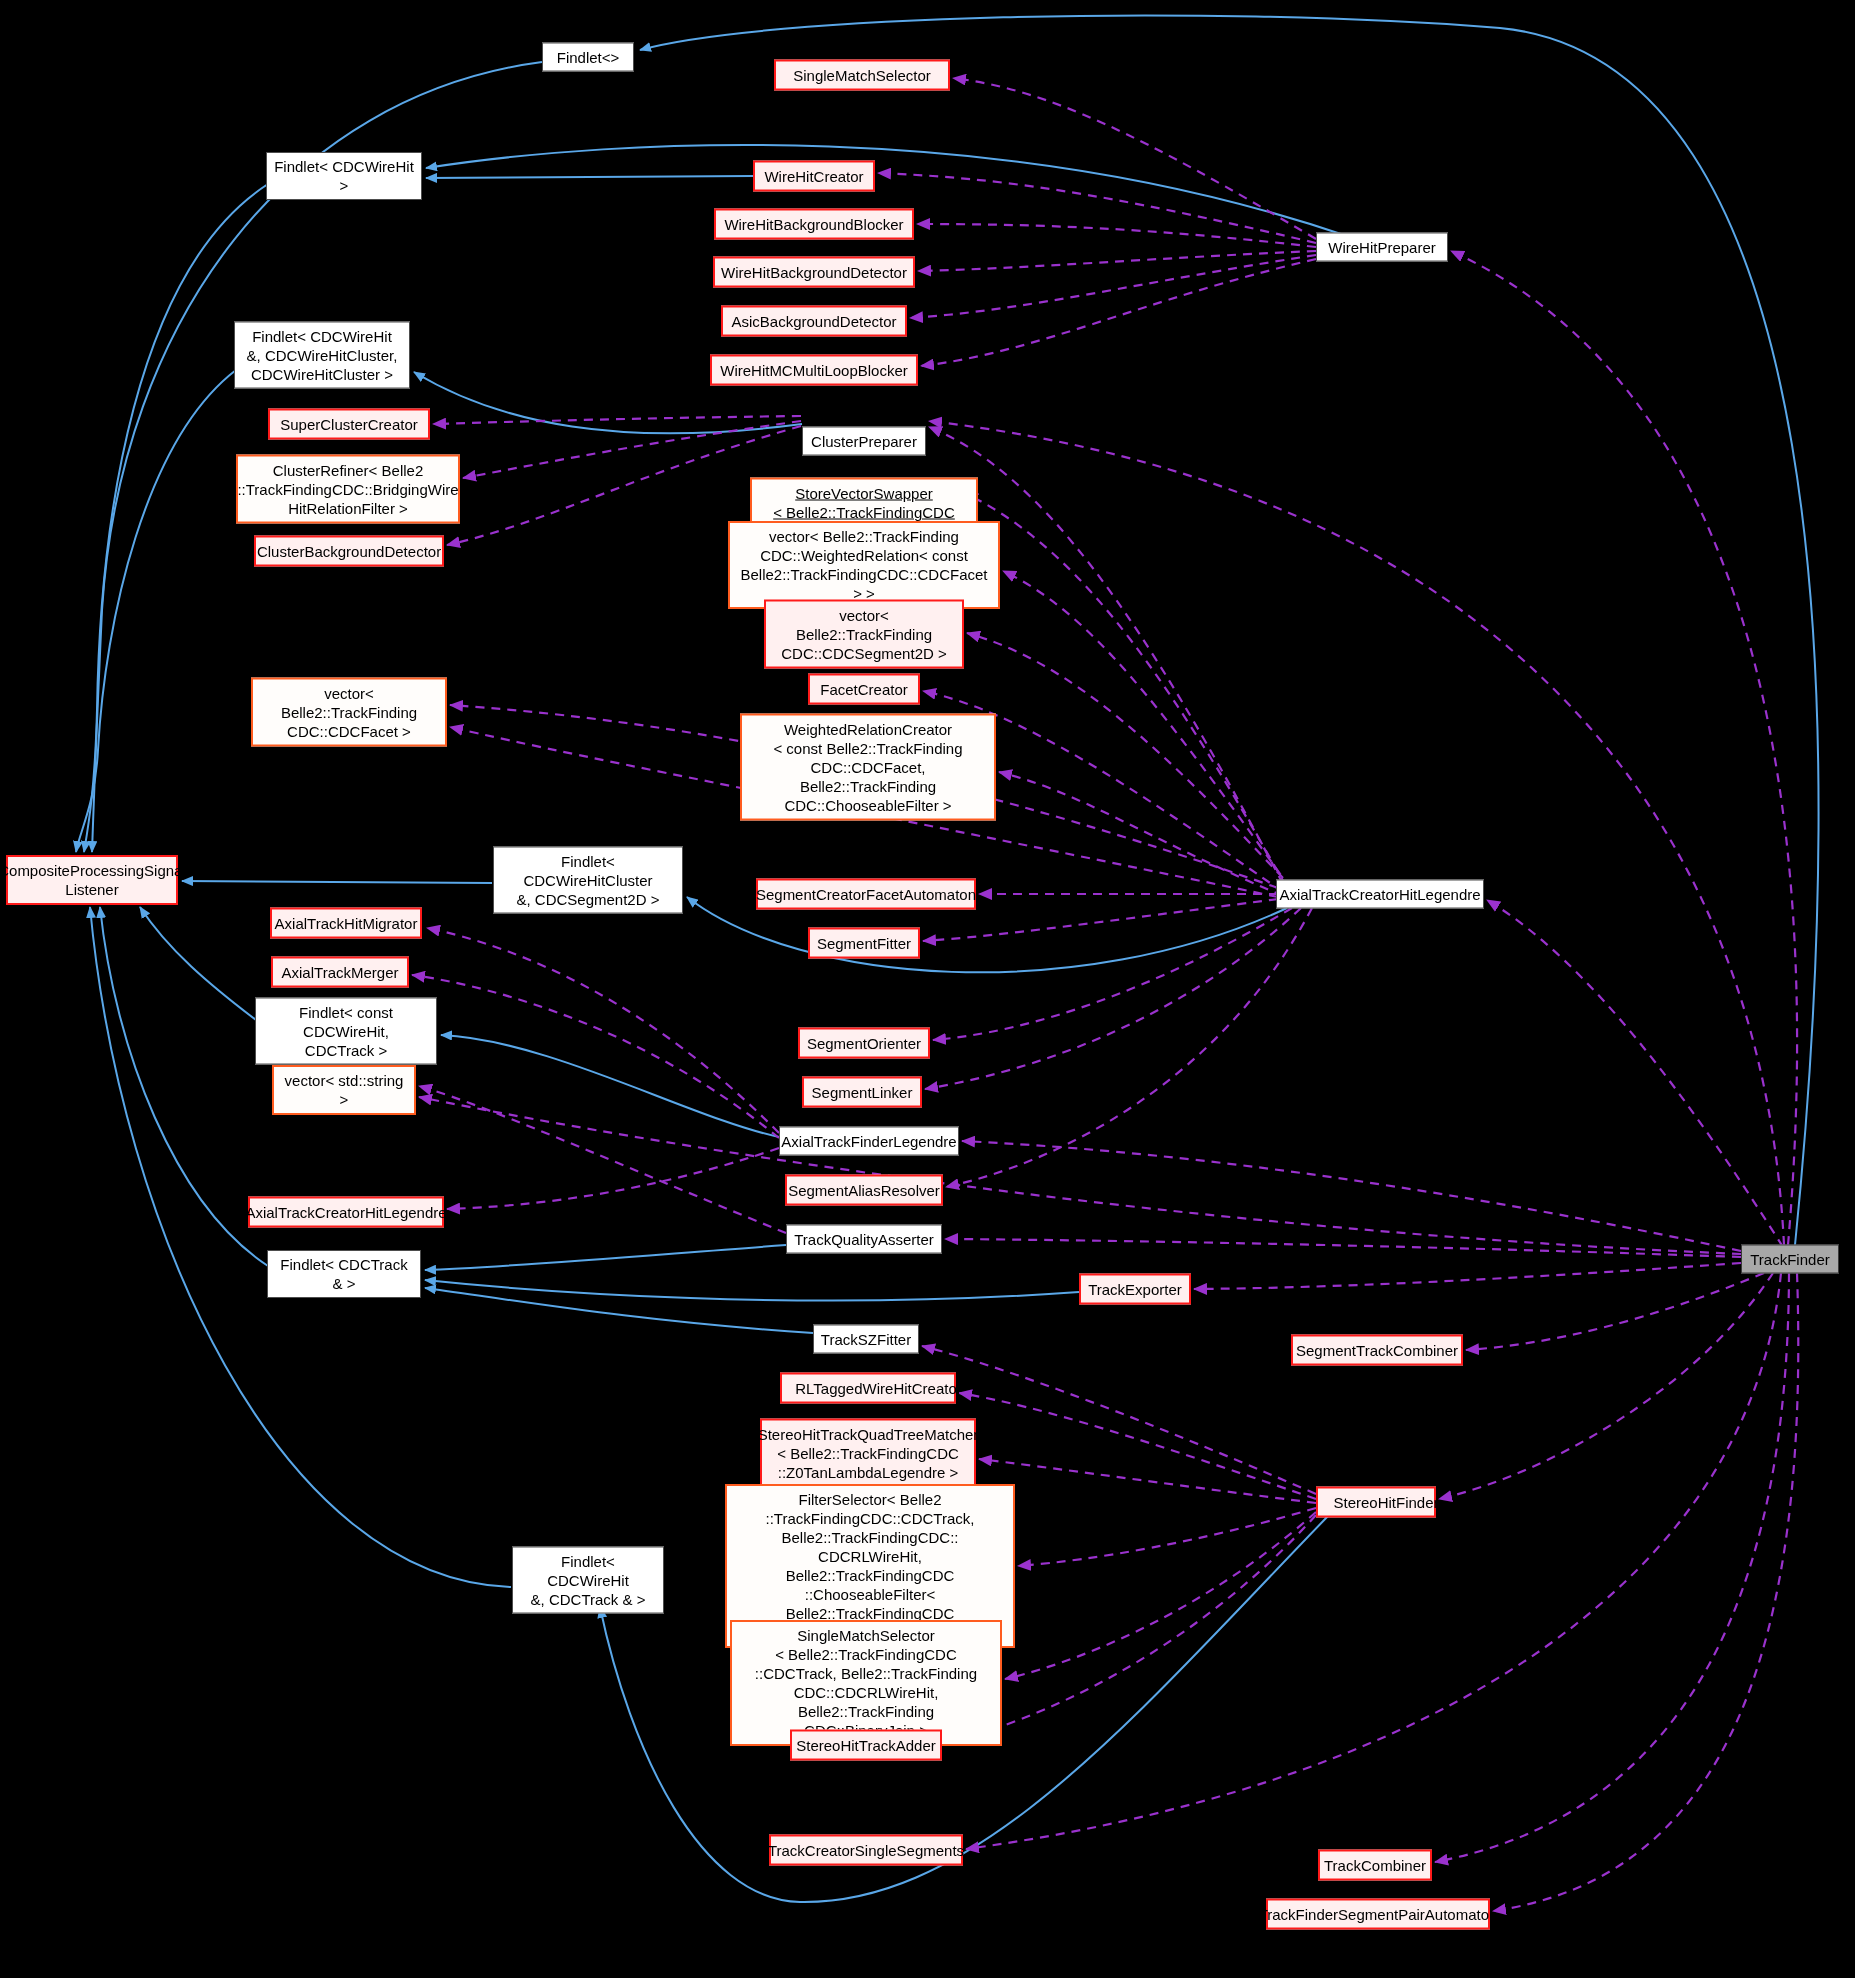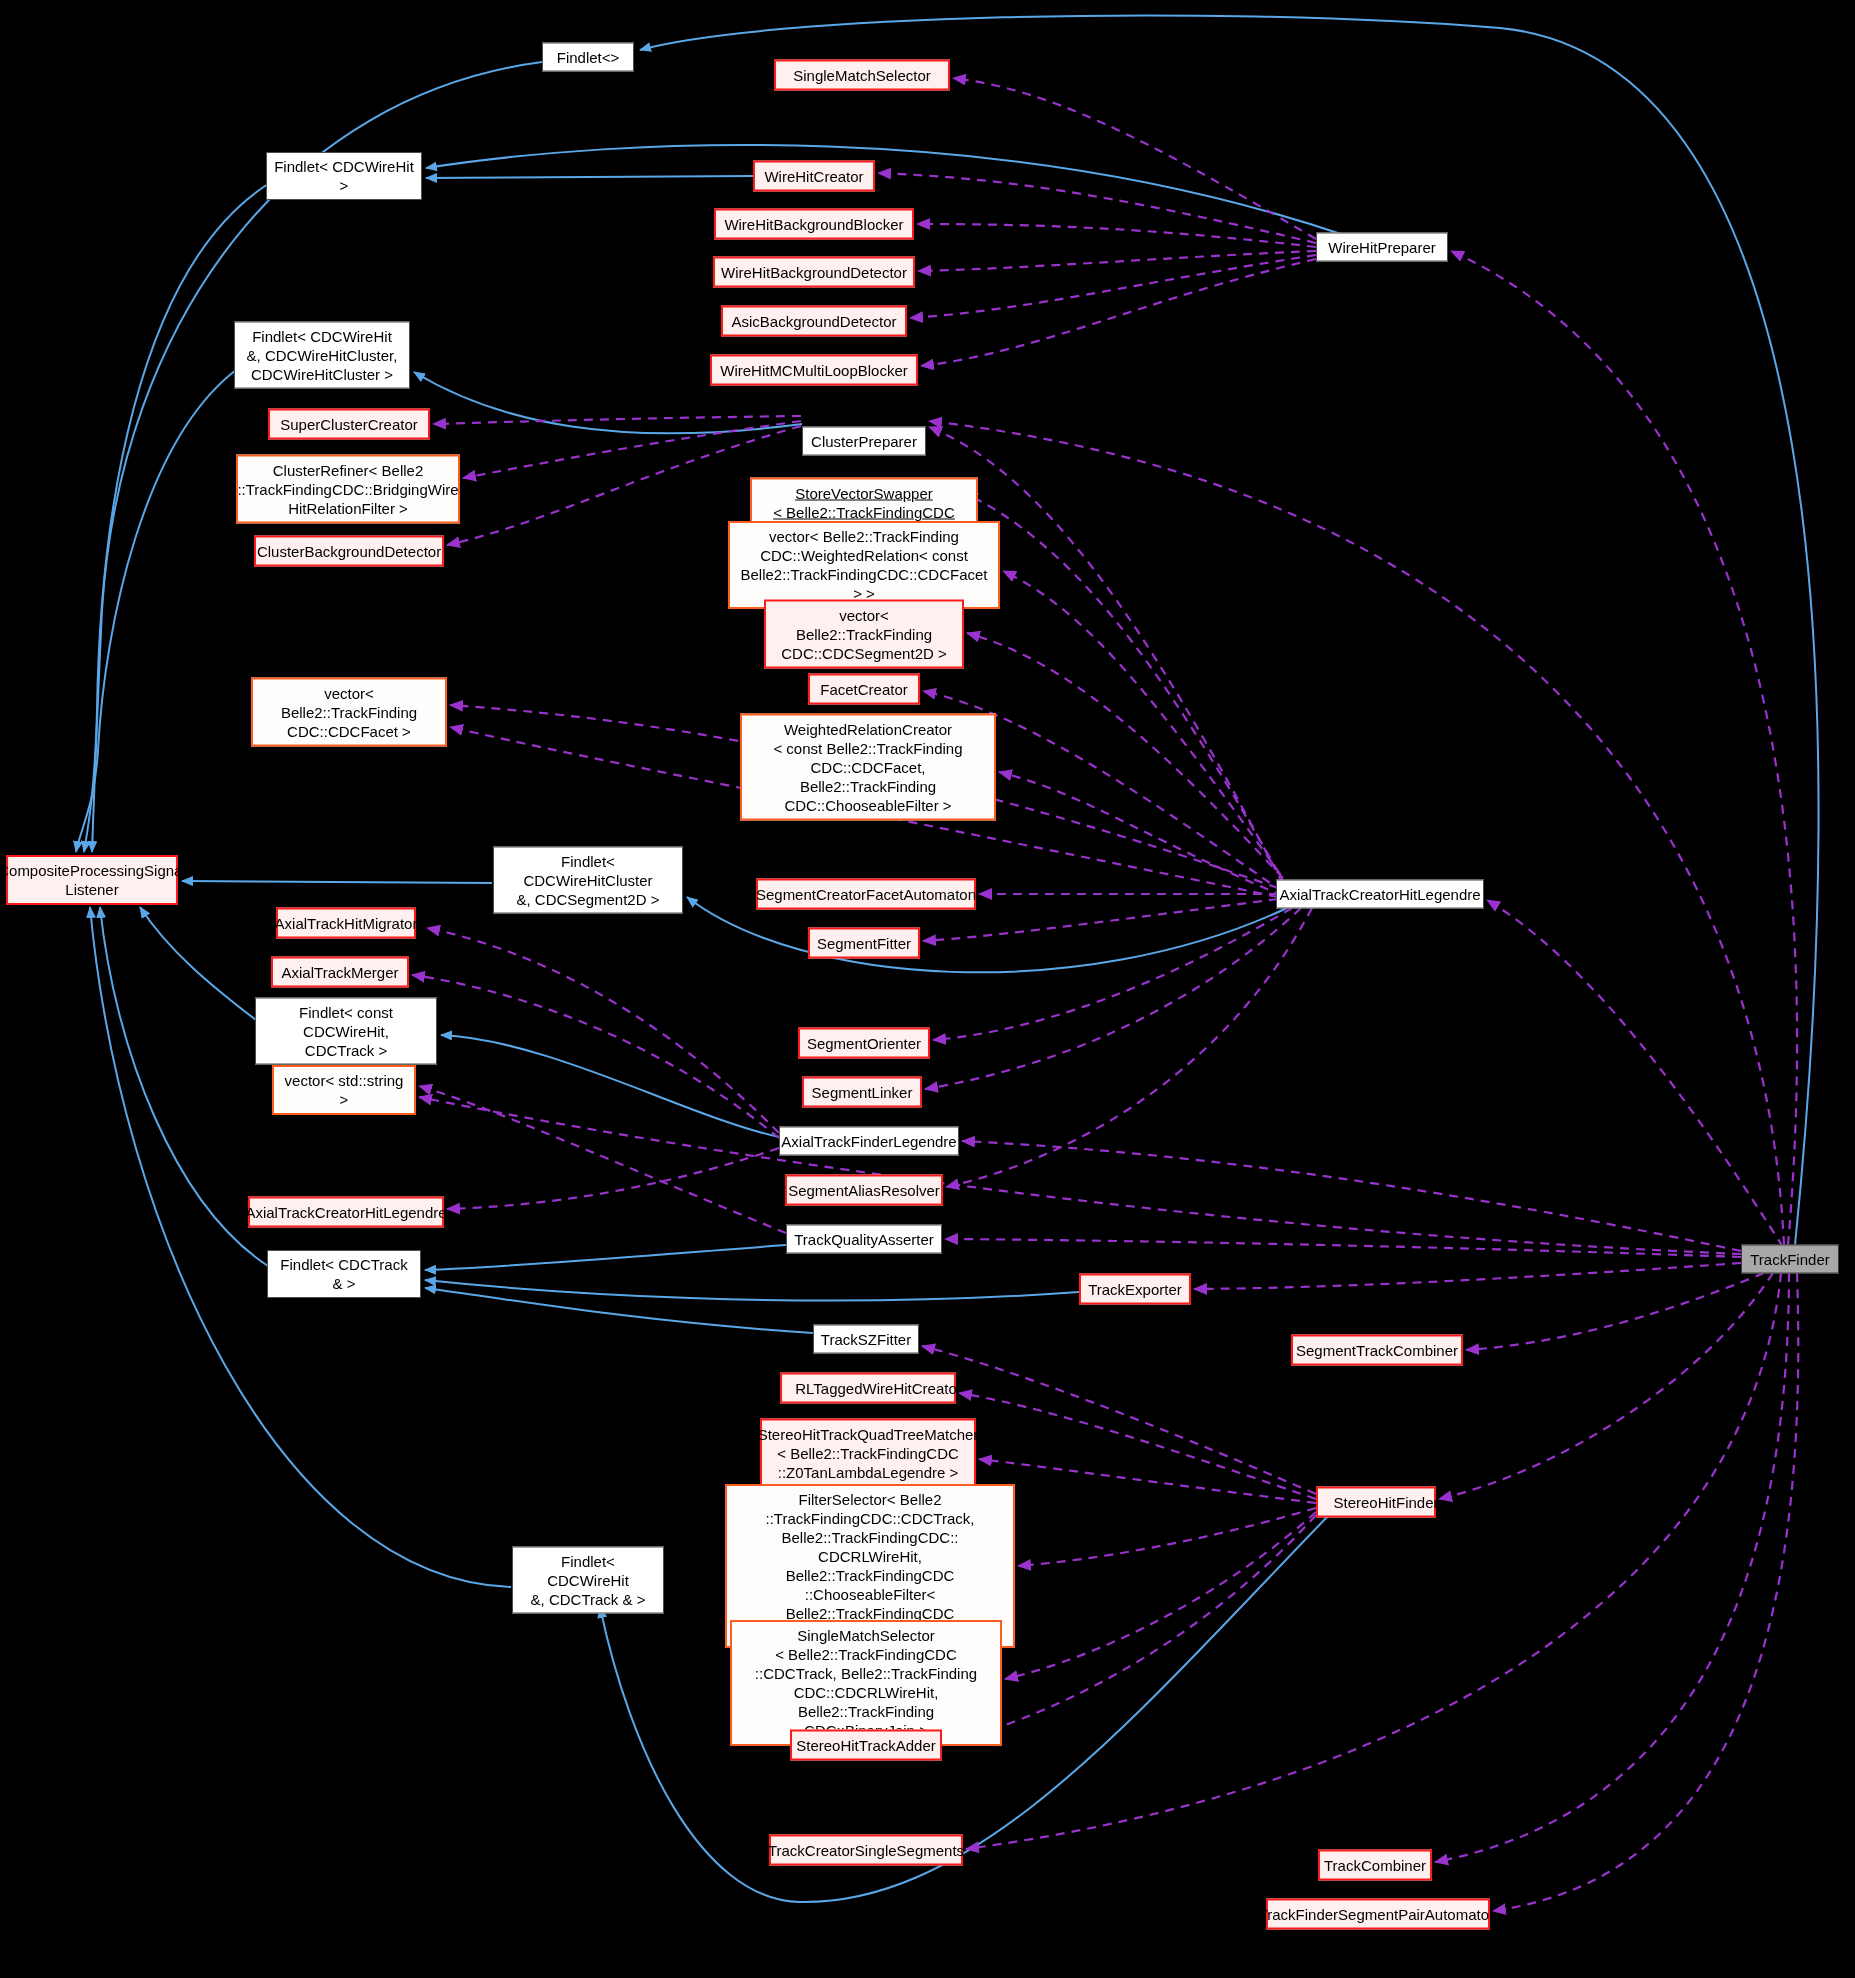--- a/index.html
+++ b/index.html
@@ -125,21 +125,21 @@
 CDC::ChooseableFilter &gt;</div>
       <div class="box orange" style="left: 349px; top: 712px; width: 196px; min-height: 48px;">vector&lt; Belle2::TrackFinding
 CDC::CDCFacet &gt;</div>
       <div class="box red" style="left: 92px; top: 880px; width: 172px; min-height: 48px;">CompositeProcessingSignal
 Listener</div>
       <div class="box plain" style="left: 588px; top: 880px; width: 190px; min-height: 48px;">Findlet&lt; CDCWireHitCluster
 &amp;, CDCSegment2D &gt;</div>
       <div class="box red" style="left: 866px; top: 894px; width: 220px; min-height: 28px;">SegmentCreatorFacetAutomaton</div>
       <div class="box plain" style="left: 1380px; top: 894px; width: 208px; min-height: 28px;">AxialTrackCreatorHitLegendre</div>
       <div class="box red" style="left: 864px; top: 943px; width: 112px; min-height: 28px;">SegmentFitter</div>
-      <div class="box red" style="left: 346px; top: 923px; width: 140px; min-height: 28px; padding-left: 7px;">AxialTrackHitMigrator</div>
+      <div class="box red" style="left: 346px; top: 923px; width: 152px; min-height: 28px; padding-left: 7px;">AxialTrackHitMigrator</div>
       <div class="box red" style="left: 340px; top: 972px; width: 138px; min-height: 28px;">AxialTrackMerger</div>
       <div class="box plain" style="left: 346px; top: 1031px; width: 182px; min-height: 48px;">Findlet&lt; const CDCWireHit,
 CDCTrack &gt;</div>
       <div class="box orange" style="left: 344px; top: 1090px; width: 144px; min-height: 28px;">vector&lt; std::string &gt;</div>
       <div class="box red" style="left: 864px; top: 1043px; width: 132px; min-height: 28px;">SegmentOrienter</div>
       <div class="box red" style="left: 862px; top: 1092px; width: 120px; min-height: 28px;">SegmentLinker</div>
       <div class="box plain" style="left: 869px; top: 1141px; width: 180px; min-height: 28px;">AxialTrackFinderLegendre</div>
       <div class="box red" style="left: 864px; top: 1190px; width: 158px; min-height: 28px;">SegmentAliasResolver</div>
       <div class="box red" style="left: 346px; top: 1212px; width: 196px; min-height: 28px;">AxialTrackCreatorHitLegendre</div>
       <div class="box plain" style="left: 864px; top: 1239px; width: 156px; min-height: 28px;">TrackQualityAsserter</div>

